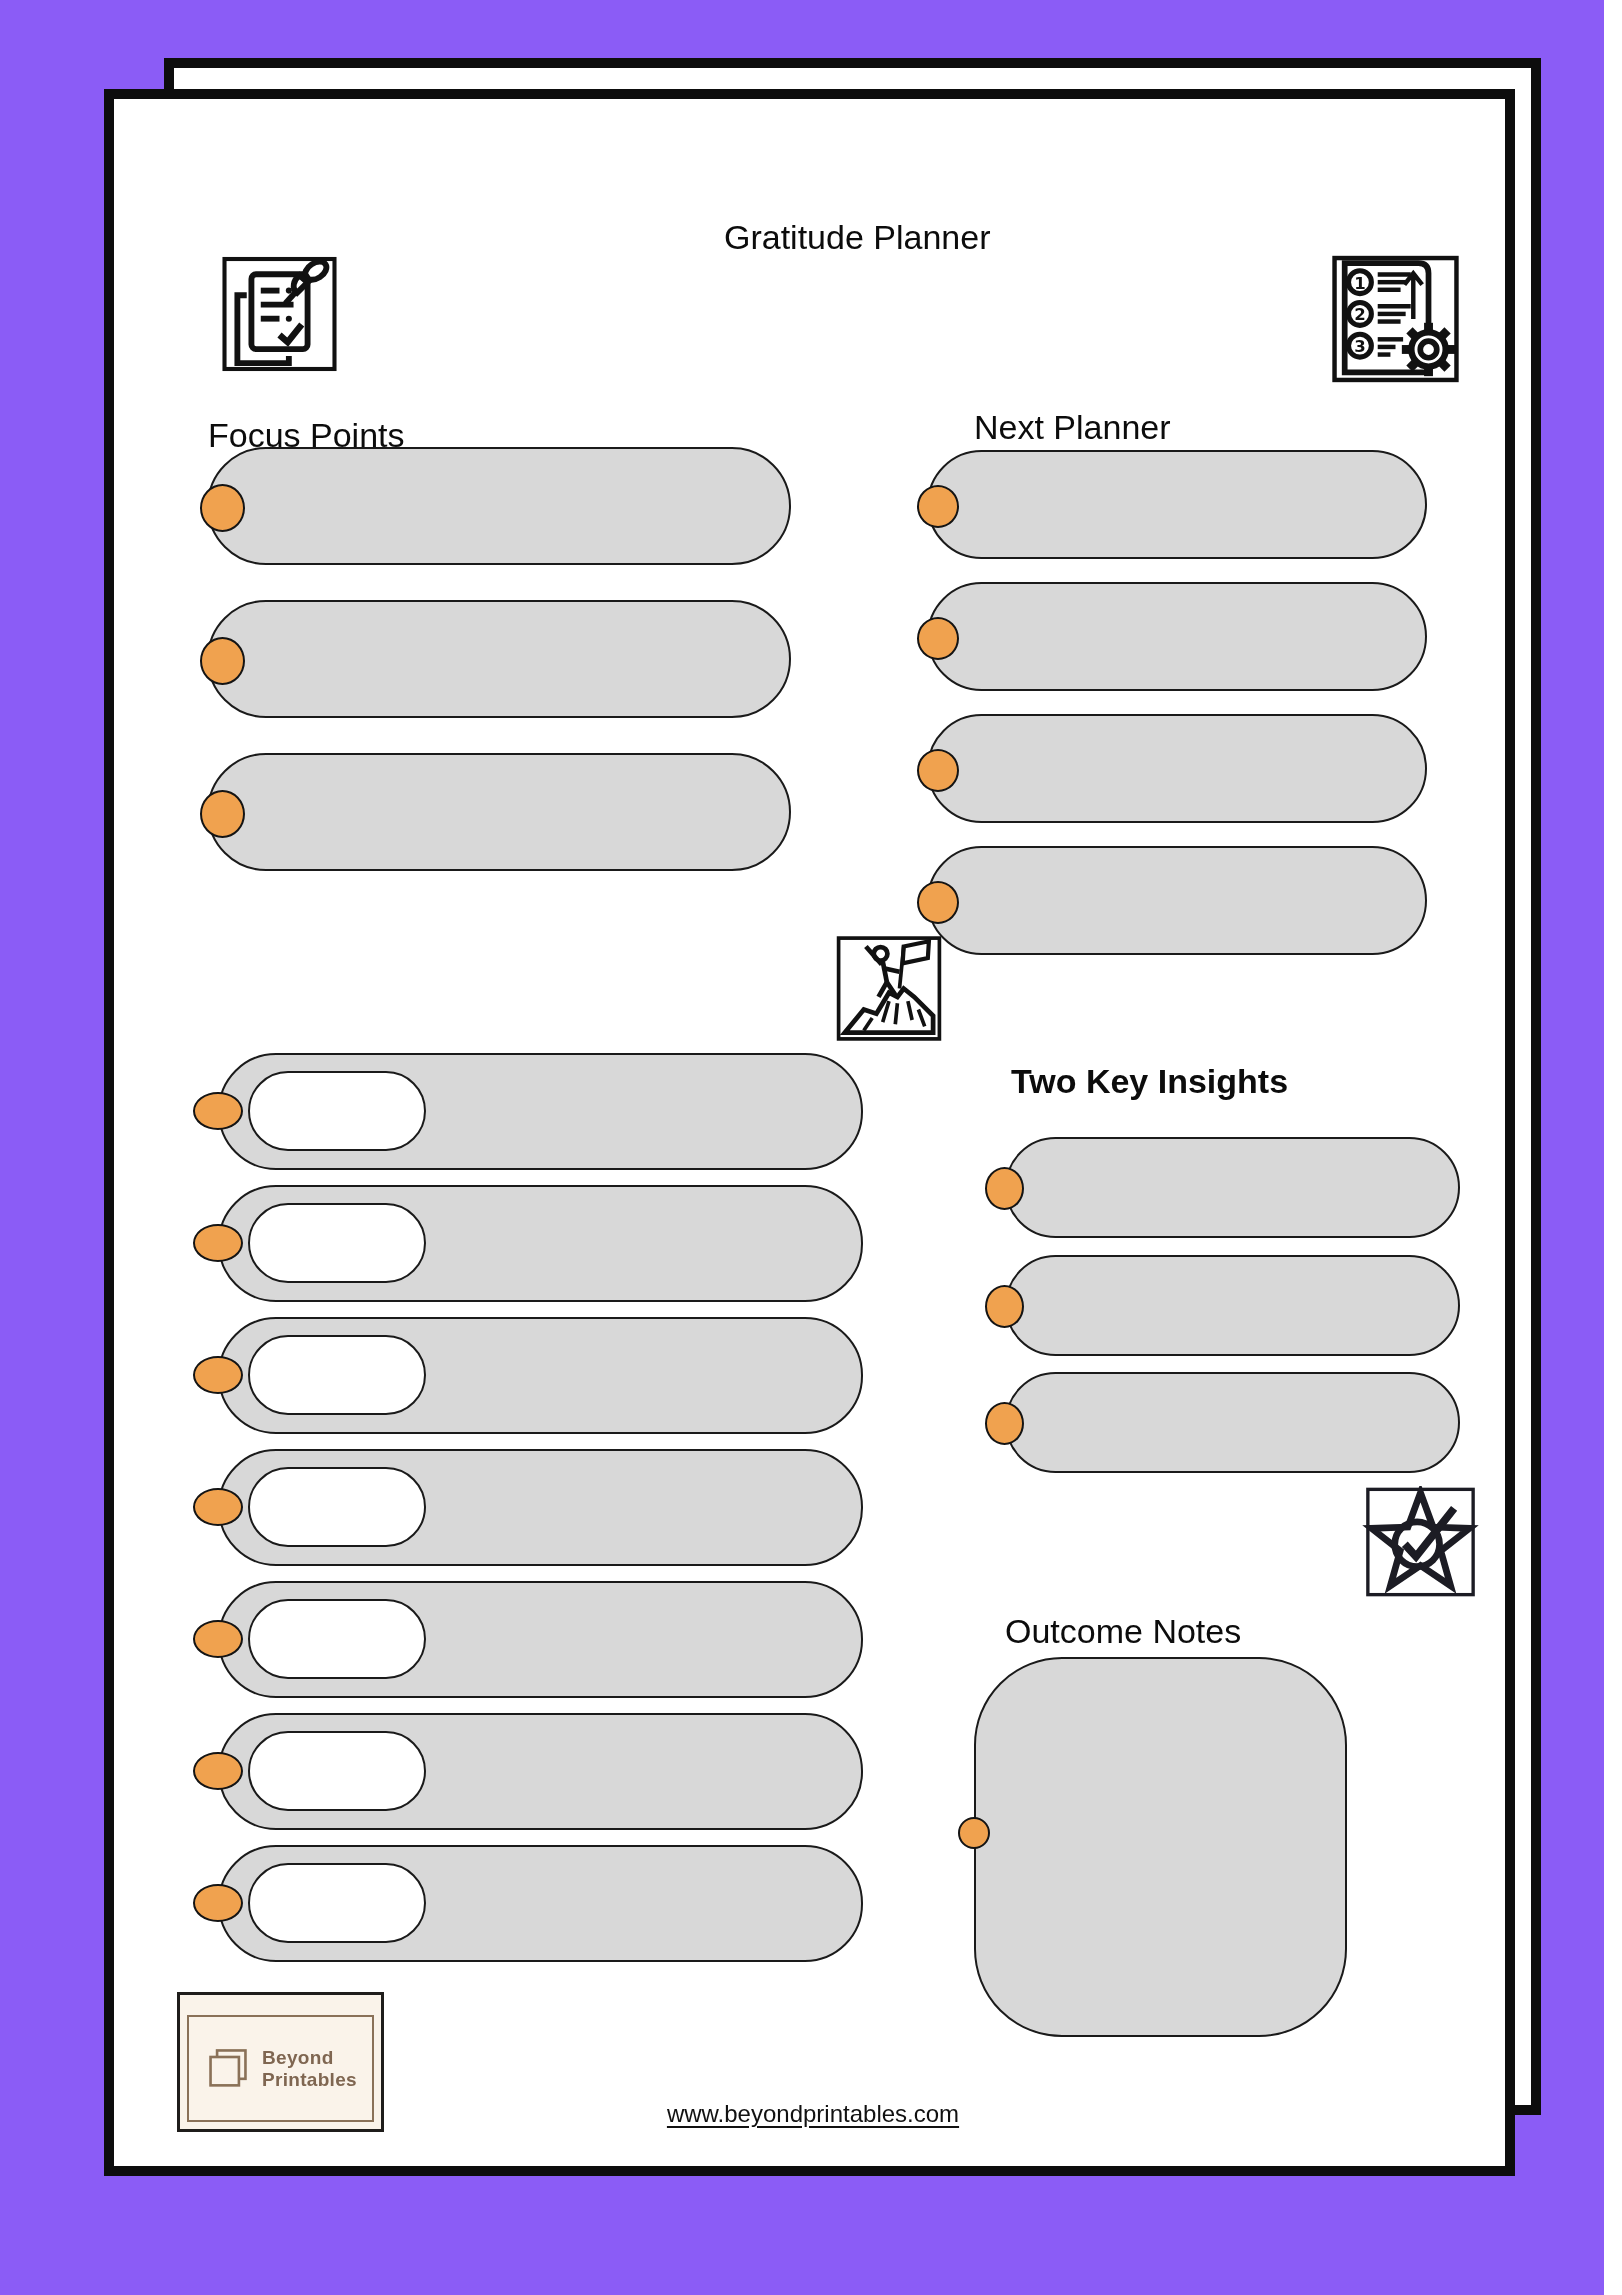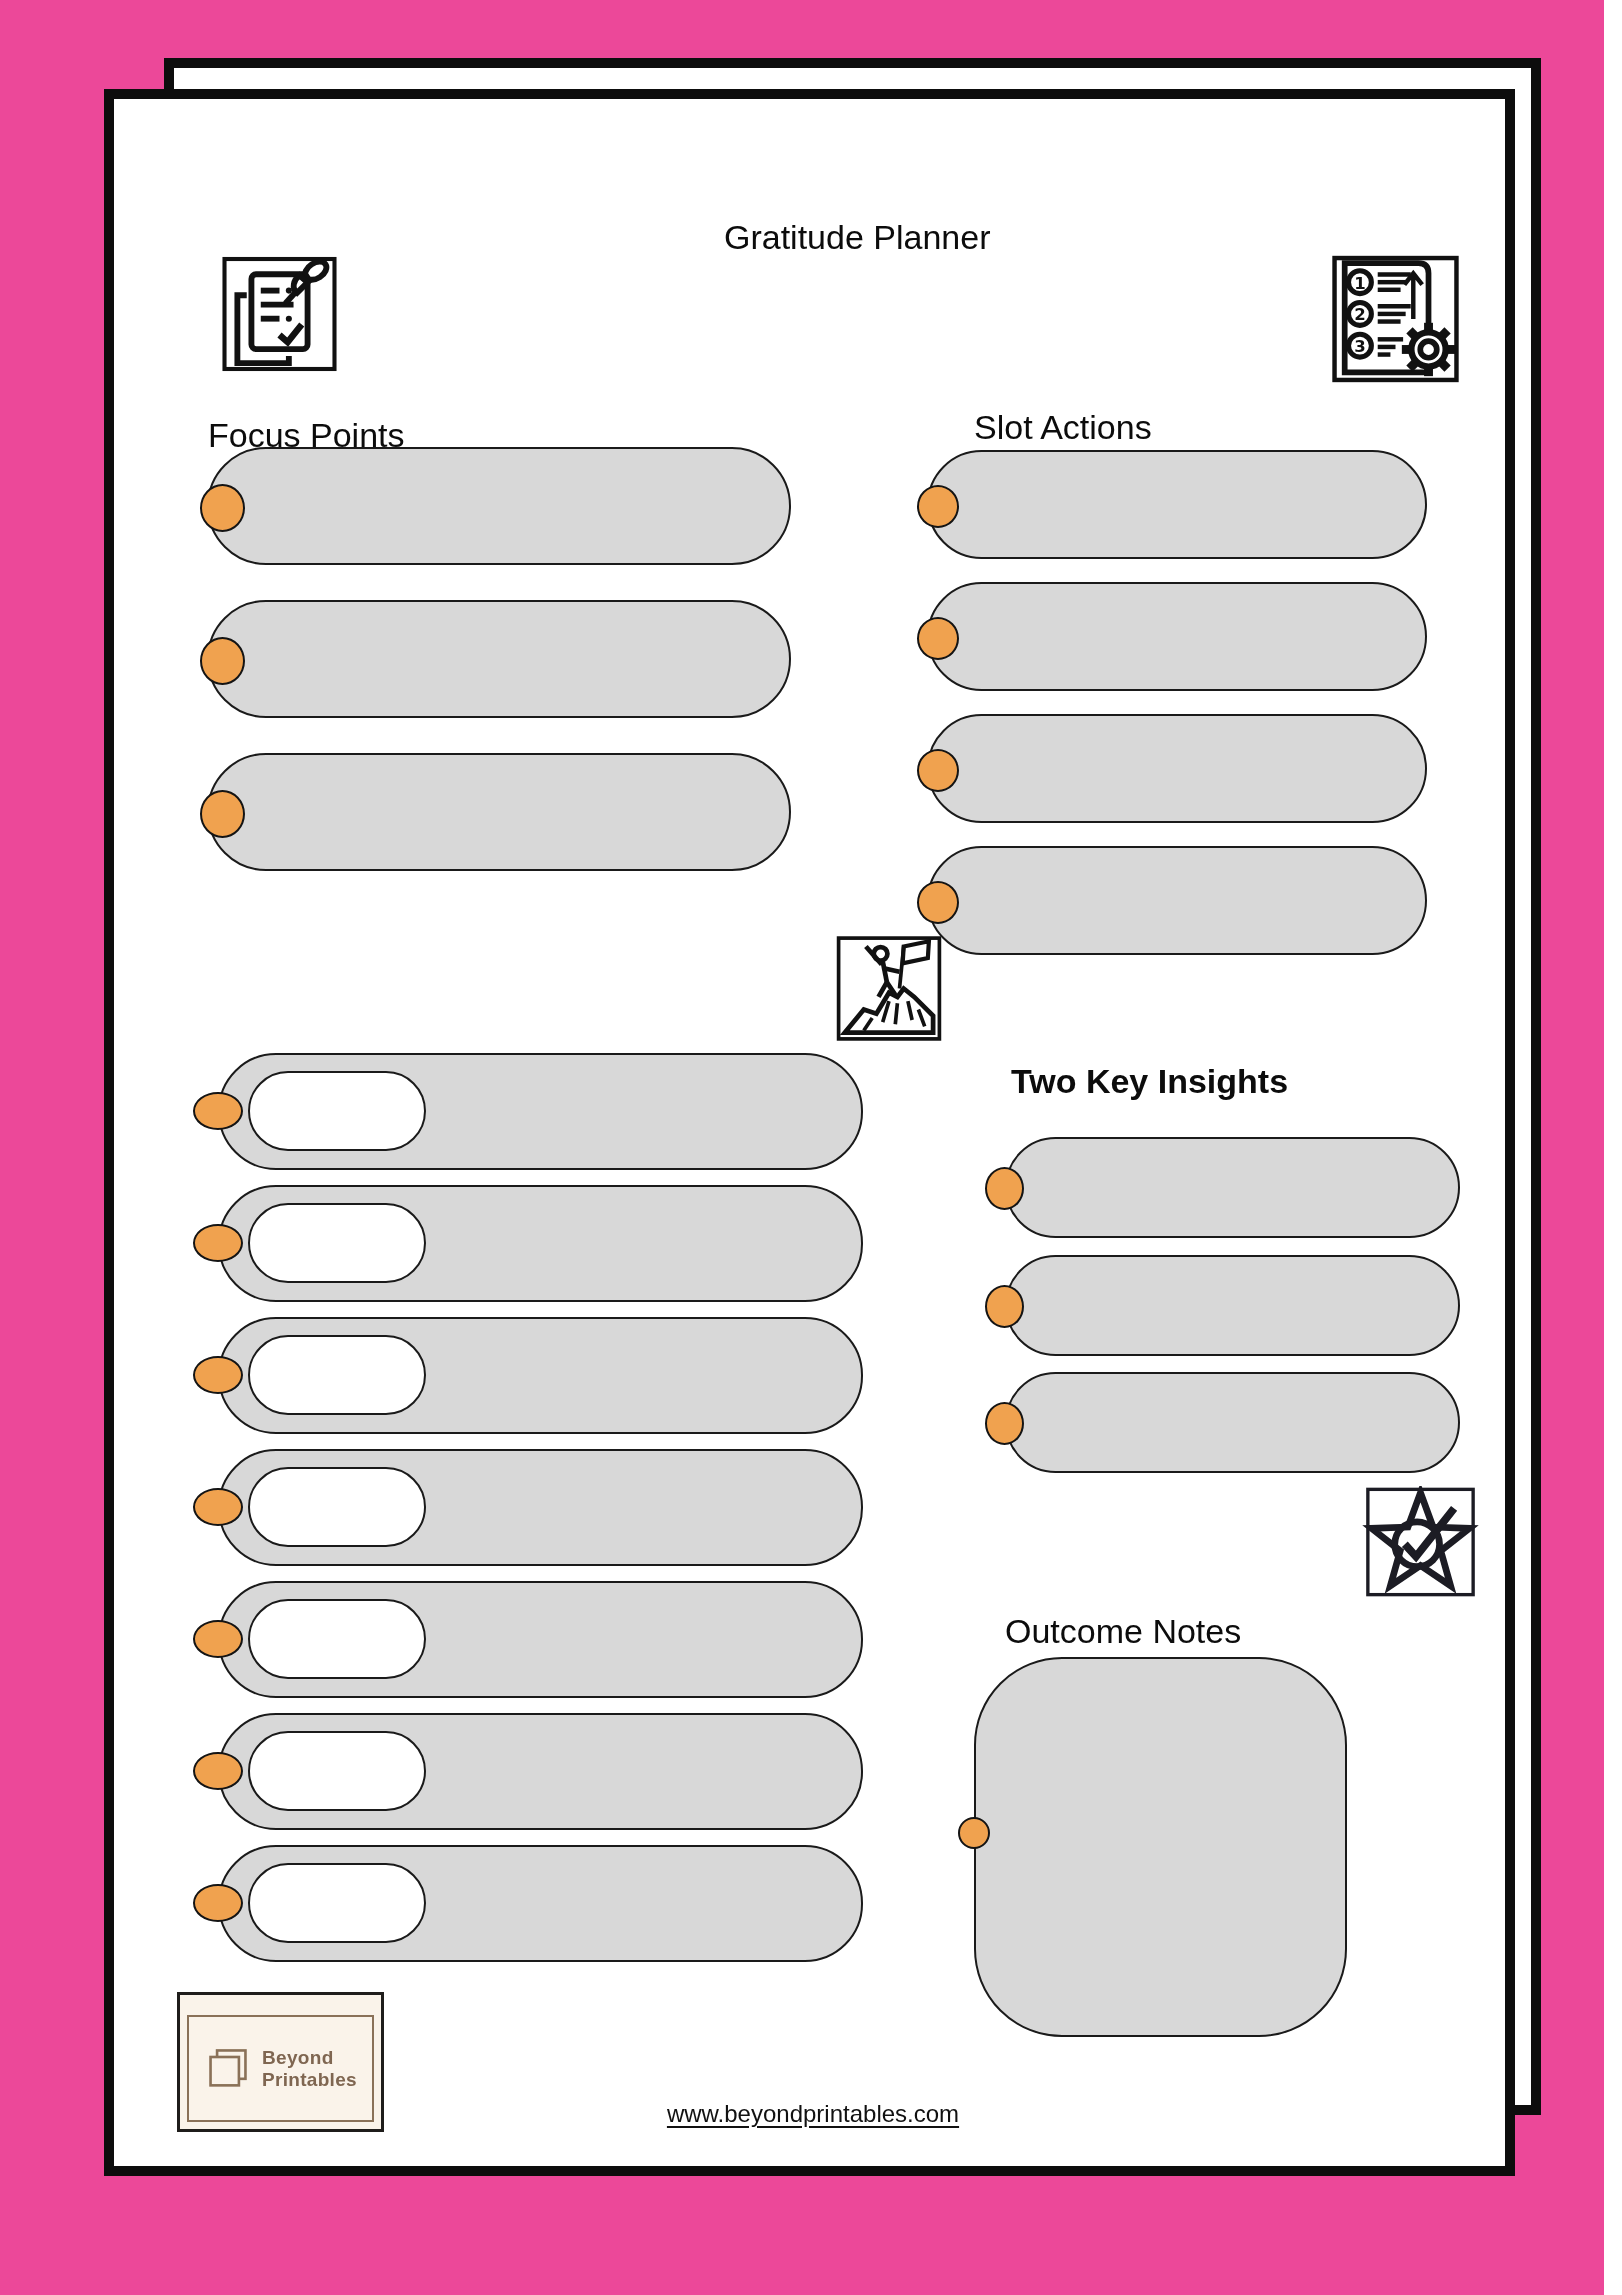--- a/index.html
+++ b/index.html
@@ -1,18 +1,18 @@
 <!DOCTYPE html>
 <html style="font-size:13.3px"><head>
 <meta charset="utf-8">
 <style>
   * { margin:0; padding:0; box-sizing:border-box; }
   html,body { background:#ffffff; }
   body { font-family:"Liberation Sans", sans-serif; }
-  .canvas { position:relative; width:1604px; height:2295px; background:#ec4899; overflow:hidden; }
+  .canvas { position:relative; width:1604px; height:2295px; background:#8b5cf6; overflow:hidden; }
 
   
   .page { position:absolute; background:#ffffff; border:10px solid #0d0d0d; }
   .page.back  { left:164px; top:58px;  width:1377px; height:2057px; z-index:1; }
   .page.front { left:104px; top:89px; width:1411px; height:2087px; z-index:2; }
 
   .content { position:absolute; inset:0; z-index:3; }
 
   .heading { position:absolute; font-size:34px; line-height:1.1; color:#0c0c0c; font-weight:400; white-space:nowrap; z-index:6; }
   .title { position:absolute; left:724px; top:218px; font-size:34px; color:#0c0c0c; white-space:nowrap; z-index:6; }
@@ -141,21 +141,21 @@
     <div class="row">
         <div class="pill"></div>
         <div class="dot"></div>
       </div>
         <div class="row">
         <div class="pill"></div>
         <div class="dot"></div>
       </div>
       </div>
 
-    <div class="heading" style="left:974px; top:409px;">Slot Actions</div>
+    <div class="heading" style="left:974px; top:409px;">Next Planner</div>
     <div class="pill-list" id="next-actions-list">
       <div class="row">
         <div class="pill"></div>
         <div class="dot"></div>
       </div>
     <div class="row">
         <div class="pill"></div>
         <div class="dot"></div>
       </div>
         <div class="row">

